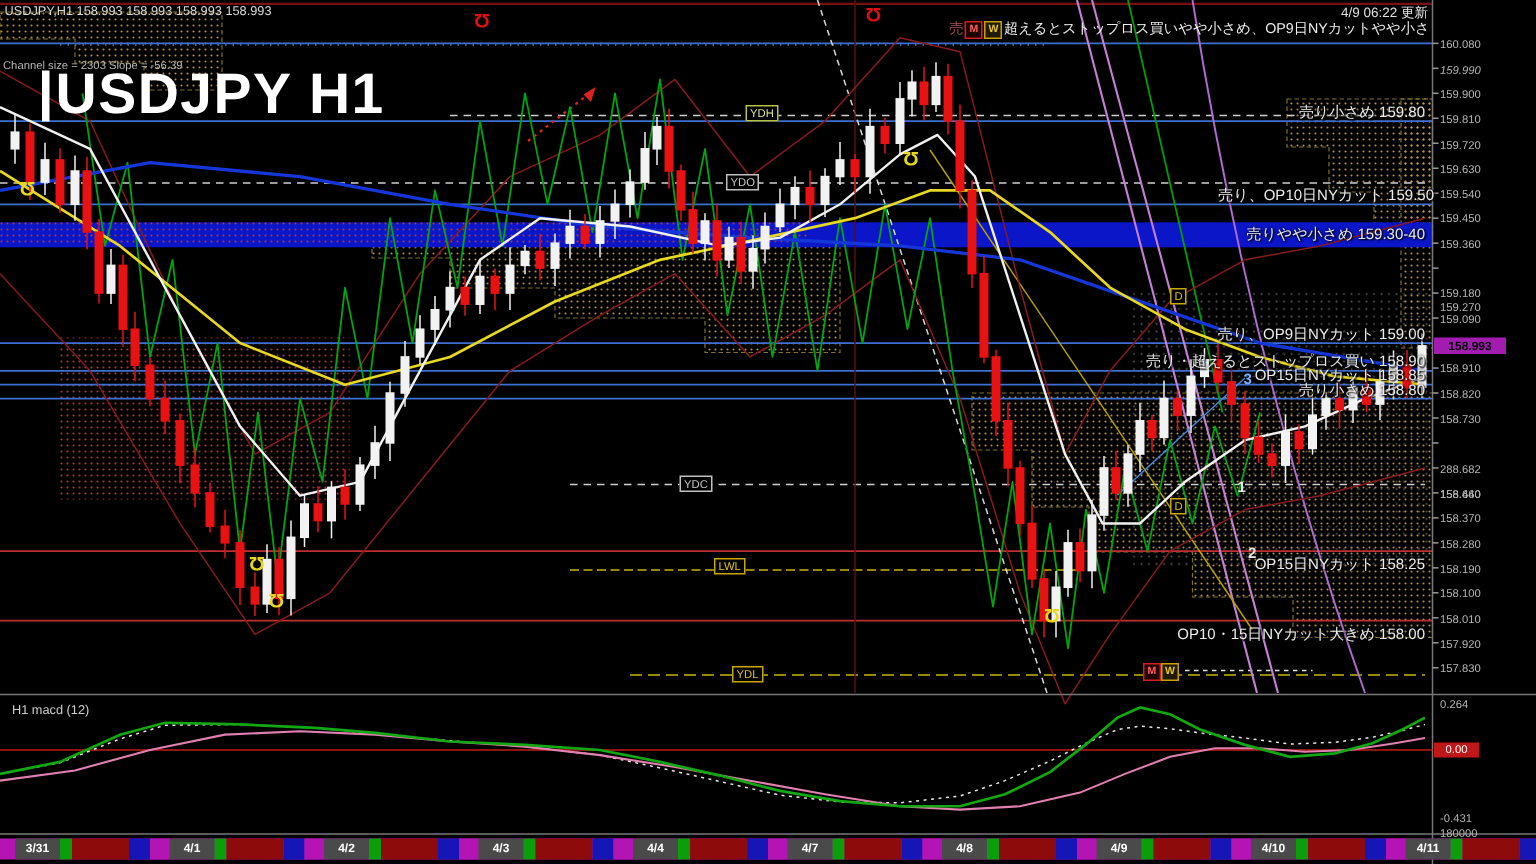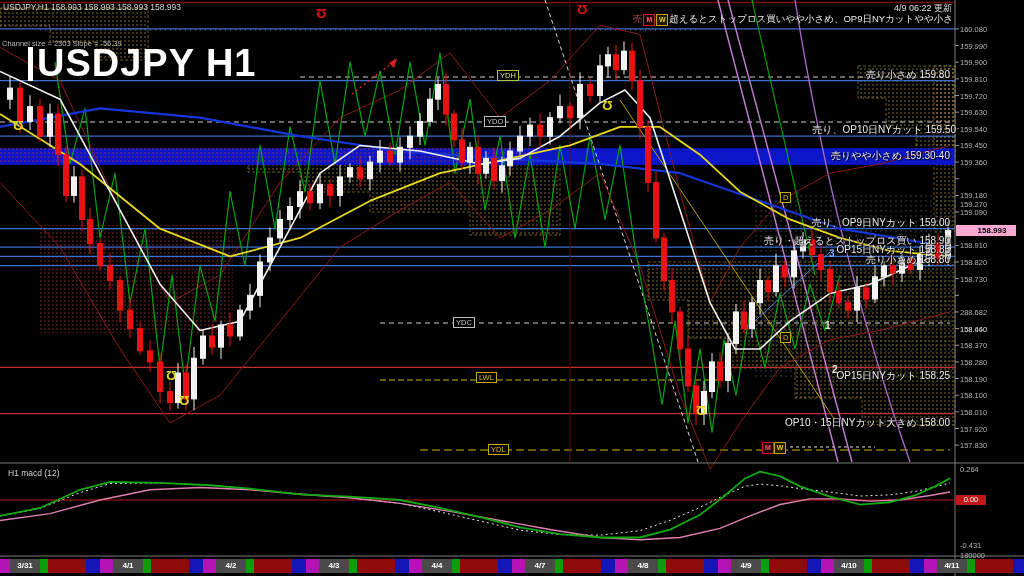--- a/index.html
+++ b/index.html
@@ -13,22 +13,22 @@
   .wm{left:28px;top:42px;display:flex;align-items:center;}
   .wm .bar{display:inline-block;width:5px;height:34px;background:#fff;margin-right:4px;}
   .wm .wmtext{font-size:38px;font-weight:bold;color:#fff;letter-spacing:1px;}
   .anno{position:absolute;font-size:10px;color:#ececec;white-space:nowrap;text-shadow:0 0 2px #000,1px 1px 1px #000;}
   .topanno{position:absolute;top:13px;right:71px;display:flex;align-items:center;font-size:9.5px;color:#ececec;white-space:nowrap;}
   .topanno .pre{color:#b05050;margin-right:1px;}
   .mwbox{display:inline-block;width:10px;height:10px;line-height:10px;text-align:center;font-size:7px;font-weight:bold;margin-right:1px;}
   .mw-m{border:1px solid #d02020;color:#ff6060;background:#200000;}
   .mw-w{border:1px solid #c8a000;color:#e8c820;background:#201a00;}
   .axlabel{position:absolute;left:960px;font-size:7.5px;color:#b4b4b4;}
-  .pricetag{position:absolute;left:956px;width:48px;height:11px;background:#f9a8d4;color:#000;
-            font-size:8px;font-weight:bold;text-align:center;line-height:11px;padding-left:12px;}
+  .pricetag{position:absolute;left:956px;width:48px;height:11px;background:#a21caf;color:#000;
+            font-size:8px;font-weight:bold;text-align:center;line-height:11px;}
   .zerotag{position:absolute;left:956px;width:30px;height:10px;background:#c01818;color:#fff;
            font-size:7.5px;text-align:center;line-height:10px;}
   .macdlab{left:8px;top:468px;font-size:8.5px;color:#d0d0d0;}
   .datelab{position:absolute;font-size:8px;font-weight:bold;color:#fff;text-align:center;width:30px;top:561px;}
   .tagbox{position:absolute;font-size:7.5px;line-height:9px;padding:0 2px;background:#000;}
   .tag-white{border:1px solid #c0c0c0;color:#c8c8c8;}
   .tag-olive{border:1px solid #b8c040;color:#dce28a;}
   .tag-gold{border:1px solid #c8a800;color:#e0c020;}
   .wnum{position:absolute;font-size:10px;font-weight:bold;}
   .omega{position:absolute;font-size:13px;font-weight:bold;transform:rotate(180deg);}

